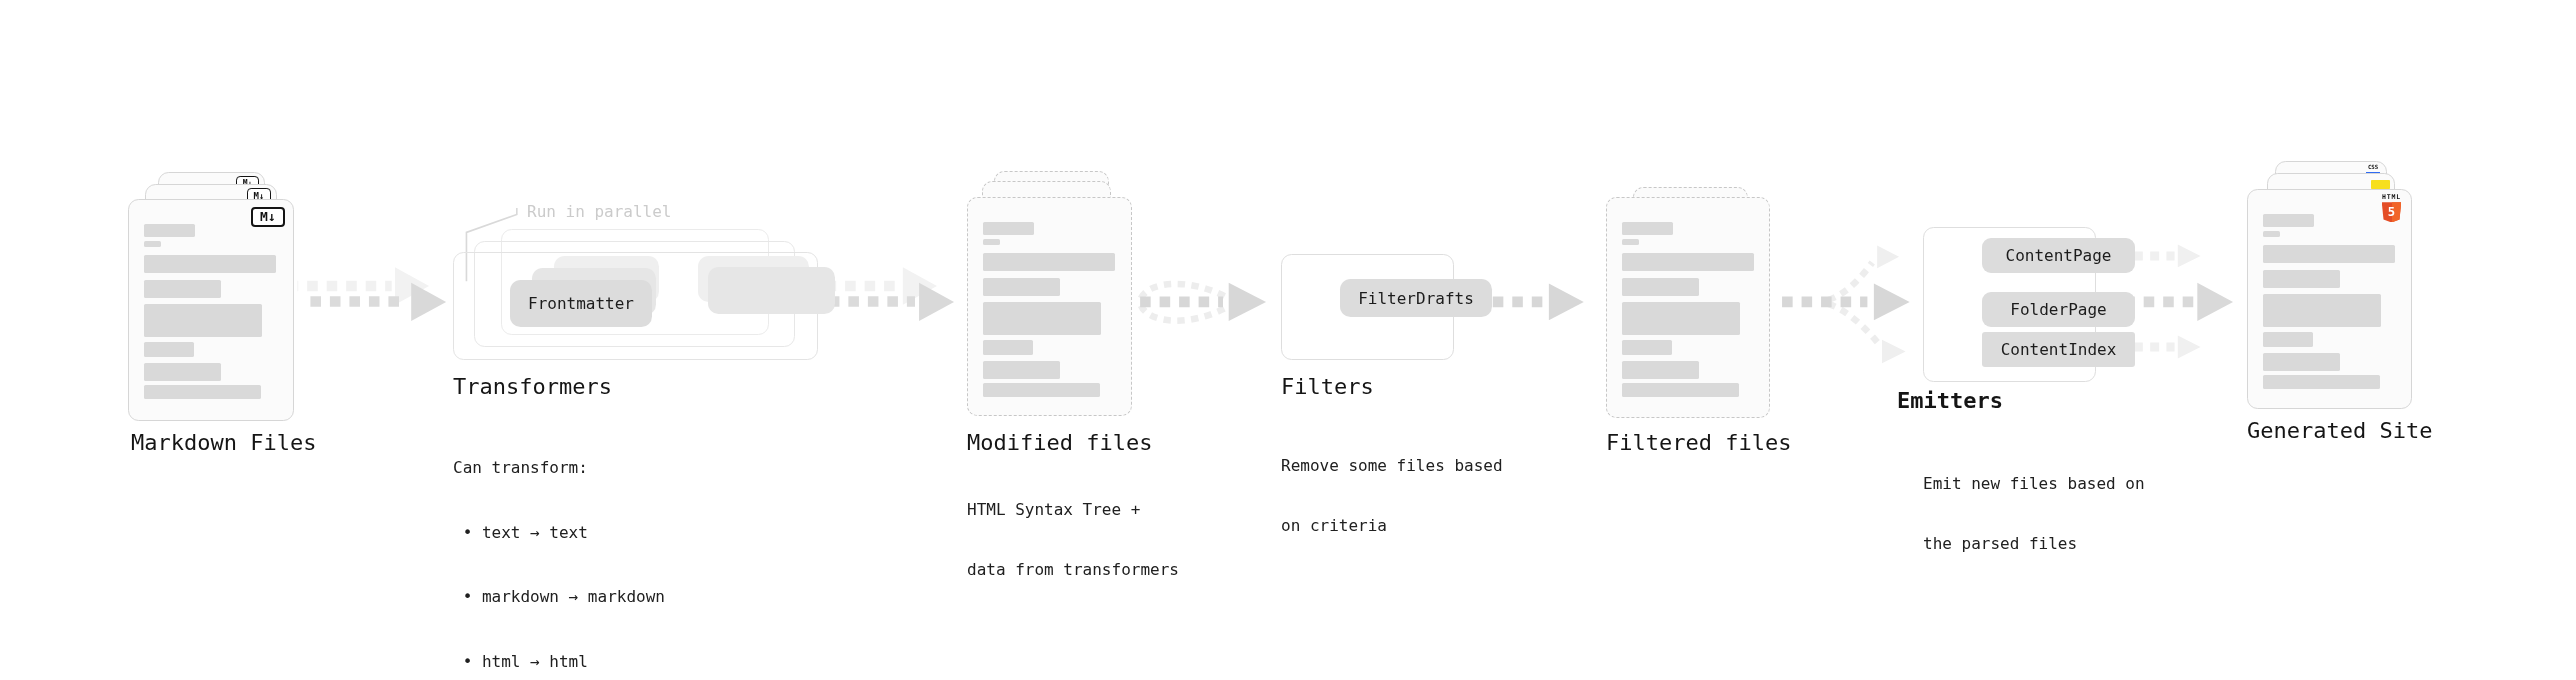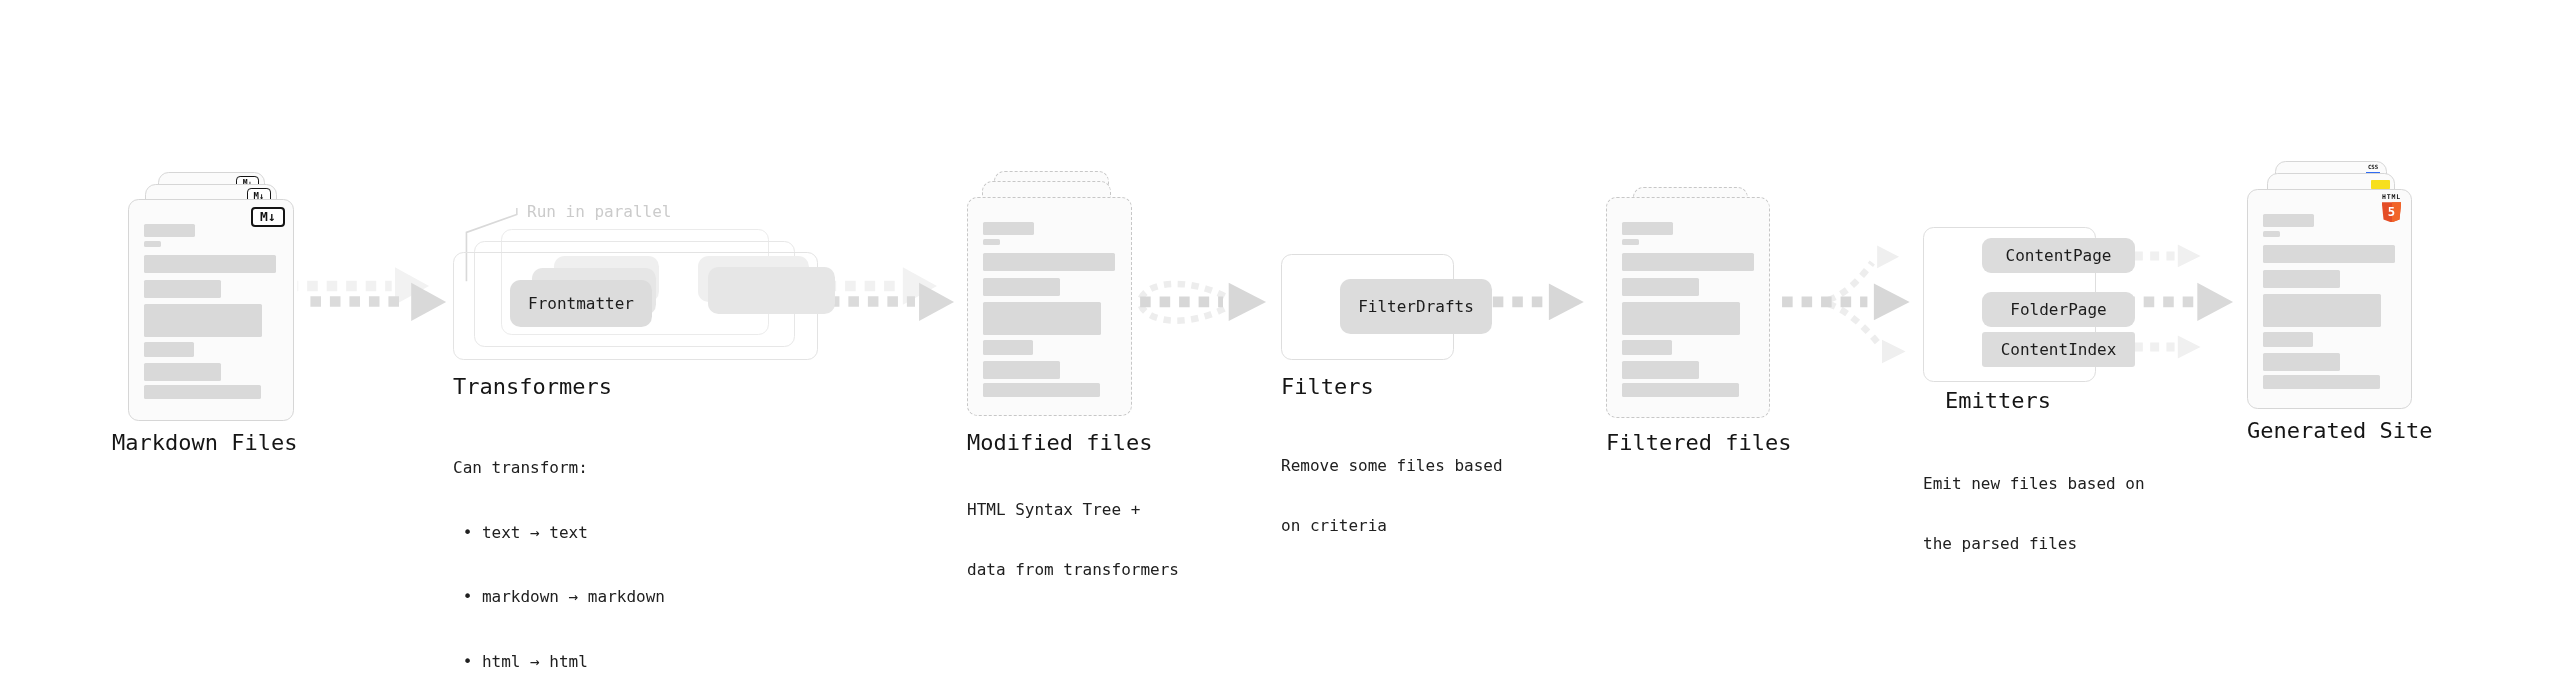--- a/index.html
+++ b/index.html
@@ -115,21 +115,21 @@
         <div class="bar" style="top: 24.4px; width: 51px; height: 12.2px;"></div>
         <div class="bar" style="top: 41px; width: 17px; height: 5.7px;"></div>
         <div class="bar" style="top: 55px; width: 132px; height: 18px;"></div>
         <div class="bar" style="top: 80px; width: 77px; height: 18px;"></div>
         <div class="bar" style="top: 104px; width: 118px; height: 32.5px;"></div>
         <div class="bar" style="top: 142px; width: 50px; height: 14.6px;"></div>
         <div class="bar" style="top: 163px; width: 77px; height: 18px;"></div>
         <div class="bar" style="top: 185px; width: 117px; height: 14px;"></div>
       </div>
   </div>
-  <div class="label" style="left:112px;top:431px;">Markdown Files</div>
+  <div class="label" style="left:131px;top:431px;">Markdown Files</div>
 
   <div class="tbox" style="left:501px;top:229px;width:268px;height:106px;border-color:#ebebeb;"></div>
   <div class="tbox" style="left:474px;top:241px;width:321px;height:106px;border-color:#e7e7e7;"></div>
   <div class="tbox" style="left:453px;top:252px;width:365px;height:108px;"></div>
   <div class="faint-label" style="left:527px;top:202px;">Run in parallel</div>
 
   <div class="pill ghost2" style="left:506px;top:256px;width:105px;height:46px;"></div>
   <div class="pill ghost1" style="left:484px;top:268px;width:124px;height:47px;"></div>
   <div class="pill" style="left:462px;top:280px;width:142px;height:47px;">Frontmatter</div>
 
@@ -158,21 +158,21 @@
         <div class="bar" style="top: 185px; width: 117px; height: 14px;"></div>
       </div>
   </div>
   <div class="label" style="left:967px;top:431px;">Modified files</div>
   <div class="sub" style="left:967px;top:459px;">
     <div>HTML Syntax Tree +</div>
     <div>data from transformers</div>
   </div>
 
   <div class="obox" style="left:1281px;top:254px;width:173px;height:106px;"></div>
-  <div class="pill" style="left:1292px;top:279px;width:152px;height:55px;">FilterDrafts</div>
+  <div class="pill" style="left:1292px;top:279px;width:152px;height:38px;">FilterDrafts</div>
   <div class="label" style="left:1281px;top:375px;">Filters</div>
   <div class="sub" style="left:1281px;top:415px;">
     <div>Remove some files based</div>
     <div>on criteria</div>
   </div>
 
   <div class="card dashed" style="left:1633px;top:187px;width:115px;height:203px;"></div>
   <div class="card dashed" style="left:1606px;top:197px;width:164px;height:221px;">
     <div style="position:absolute;inset:0;">
         <div class="bar" style="top: 24.4px; width: 51px; height: 12.2px;"></div>
@@ -184,21 +184,21 @@
         <div class="bar" style="top: 163px; width: 77px; height: 18px;"></div>
         <div class="bar" style="top: 185px; width: 117px; height: 14px;"></div>
       </div>
   </div>
   <div class="label" style="left:1606px;top:431px;">Filtered files</div>
 
   <div class="obox" style="left:1923px;top:227px;width:173px;height:155px;"></div>
   <div class="pill" style="left:1934px;top:238px;width:153px;height:35px;border-radius:9px;">ContentPage</div>
   <div class="pill" style="left:1934px;top:292px;width:153px;height:35px;border-radius:9px;">FolderPage</div>
   <div class="pill" style="left:1934px;top:332px;width:153px;height:35px;border-radius:3px;">ContentIndex</div>
-  <div class="label" style="left:1945px;top:389px;">Emitters</div>
+  <div class="label" style="left:1897px;top:389px;font-weight:bold;">Emitters</div>
   <div class="sub" style="left:1923px;top:433px;">
     <div>Emit new files based on</div>
     <div>the parsed files</div>
   </div>
 
   <div class="card" style="left:2275px;top:161px;width:112px;height:203px;">
     <div class="css-badge" style="right:5.7px;top:3.3px;">
       <div class="css-word">CSS</div>
       <div class="css-bar" style="background-color: rgb(47, 107, 242);"></div>
     </div>

